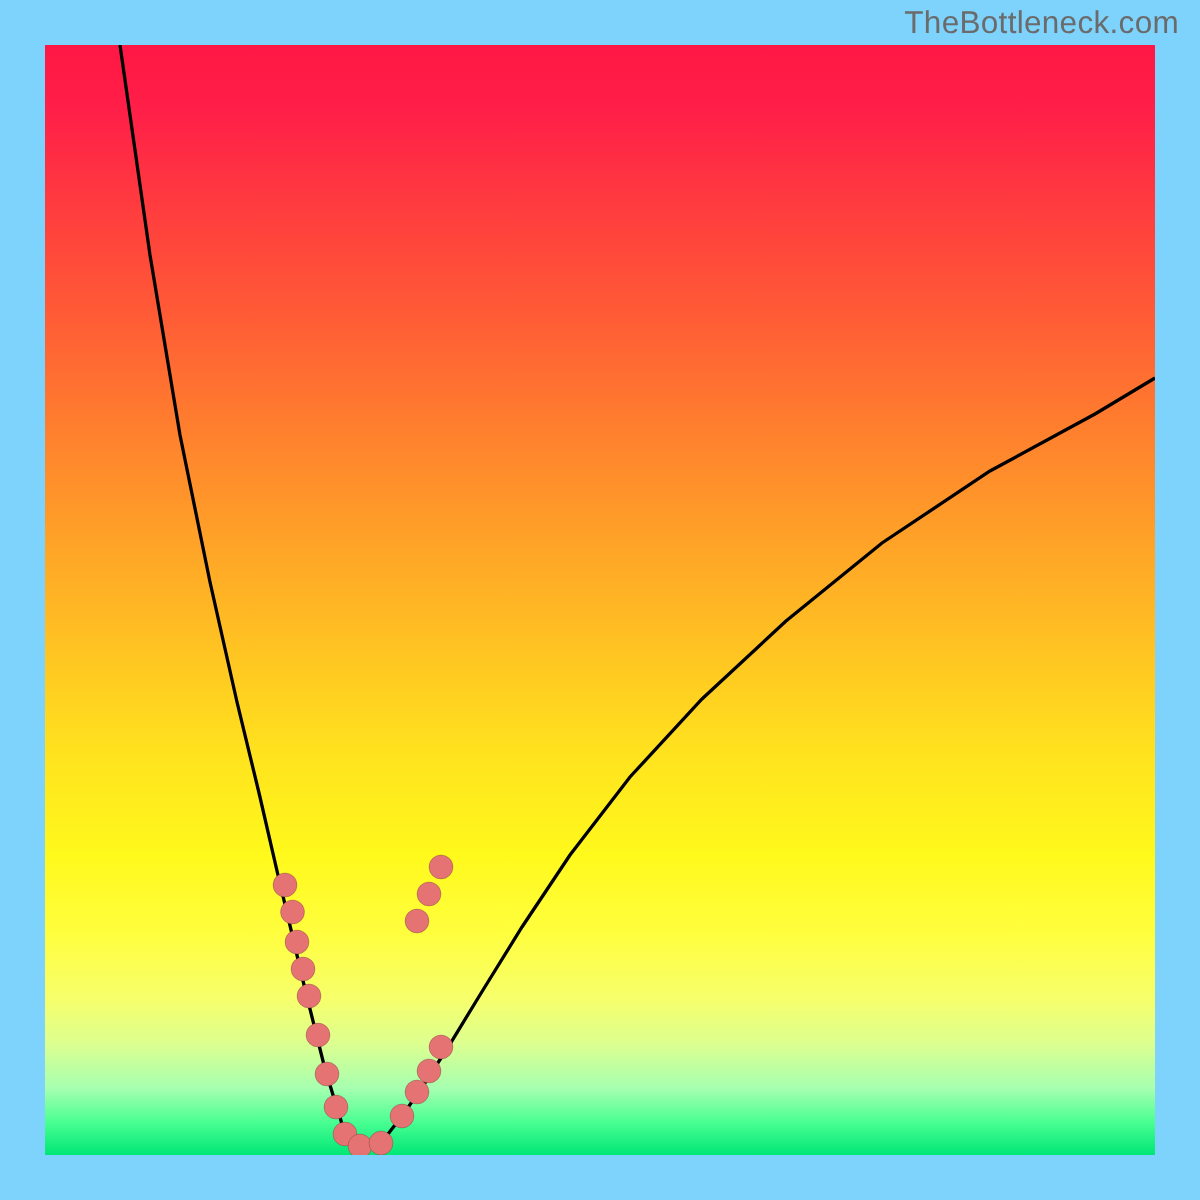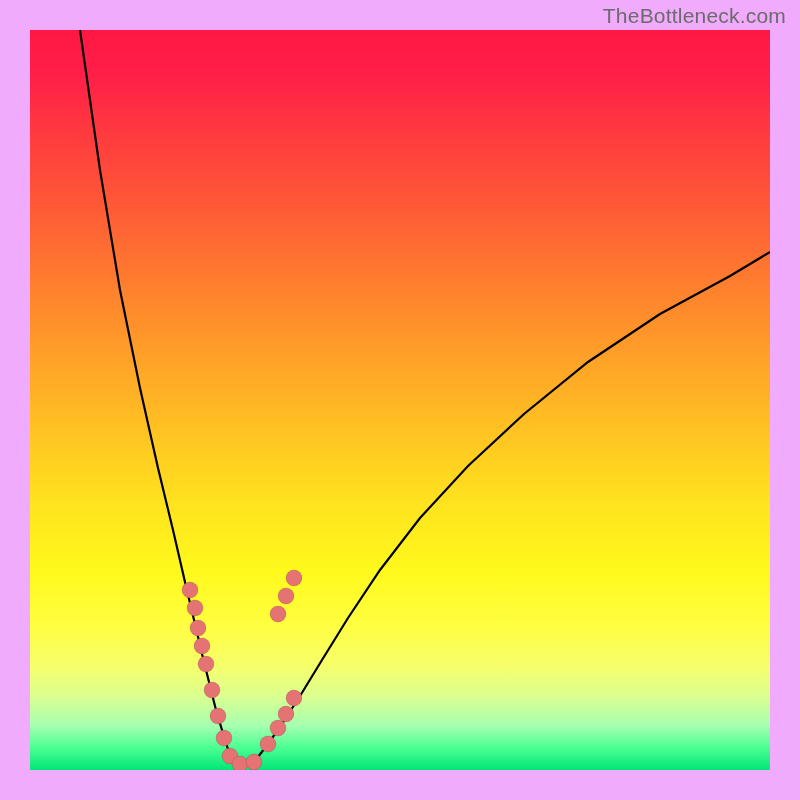--- a/index.html
+++ b/index.html
@@ -7,21 +7,21 @@
     padding: 0;
     width: 800px;
     height: 800px;
     overflow: hidden;
     background: #000;
     font-family: -apple-system, BlinkMacSystemFont, "Segoe UI", Arial, sans-serif;
   }
   .frame {
     position: absolute;
     inset: 0;
-    background: #f0abfc;
+    background: #7dd3fc;
   }
   .plot-area {
     position: absolute;
     left: 30px;
     top: 30px;
     width: 740px;
     height: 740px;
     background: linear-gradient(
       to bottom,
       #ff1744 0%,

